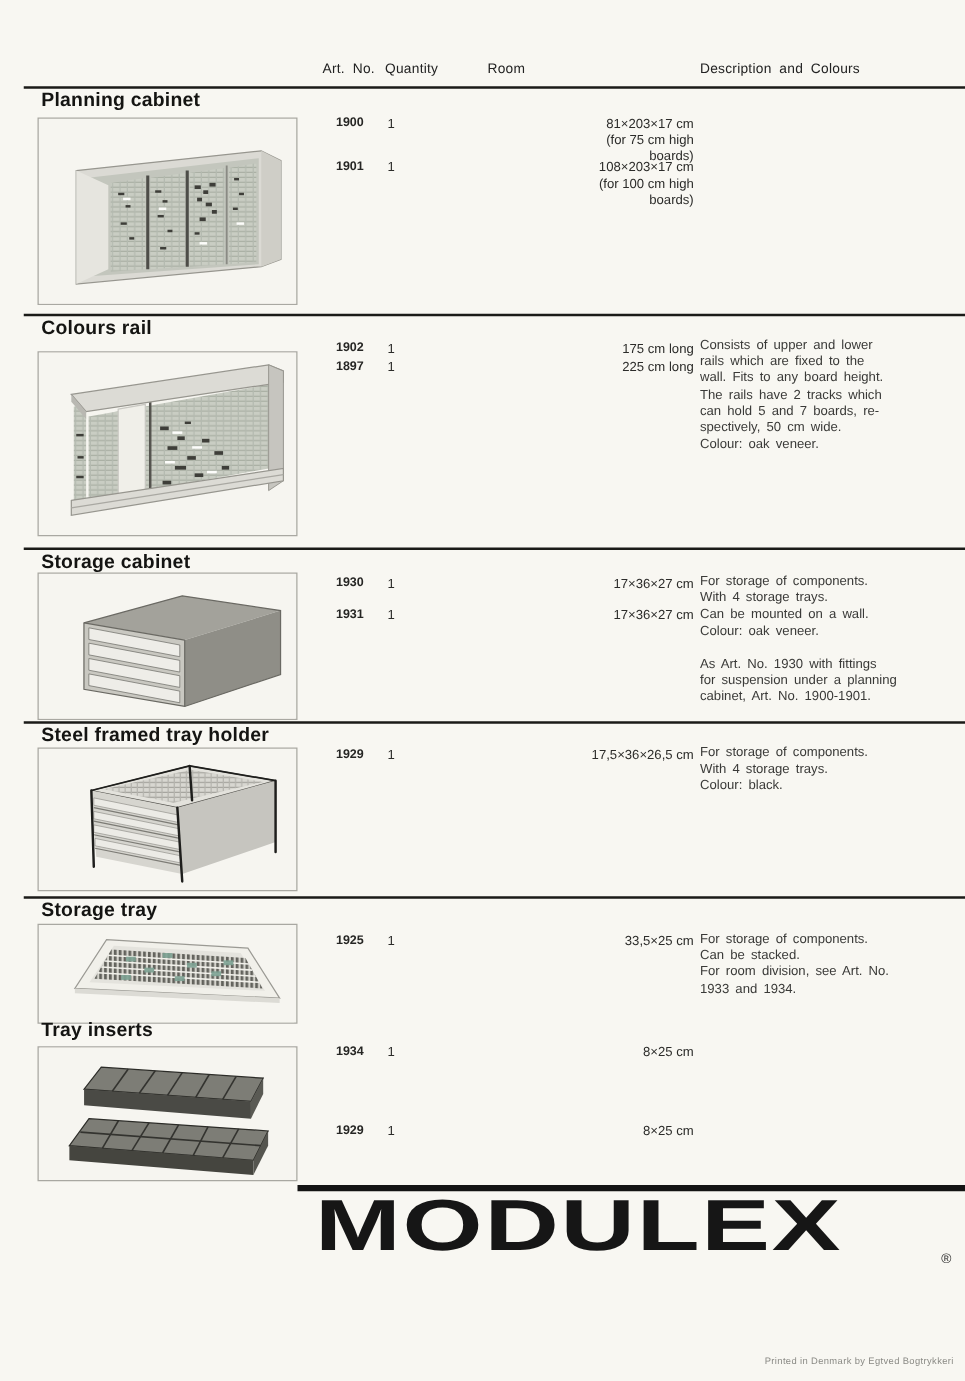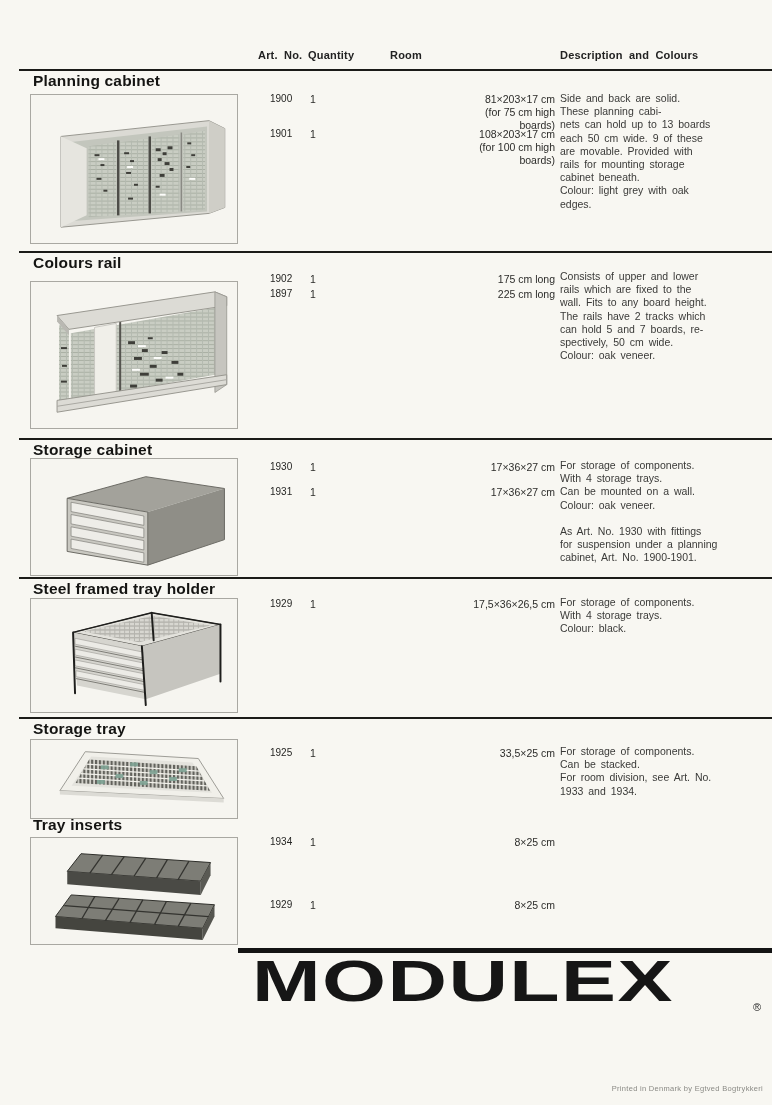--- a/index.html
+++ b/index.html
@@ -2,28 +2,28 @@
 <html><head>
 <meta charset="utf-8">
 <style>
   html,body{margin:0;padding:0;background:#cfcfcb;}
   .page{
     position:relative;width:772px;height:1105px;margin:0 auto;
     background:#f8f7f2;overflow:hidden;
     font-family:"Liberation Sans",sans-serif;color:#2f2f2d;
   }
   .rule{position:absolute;left:19px;width:753px;height:2px;background:#1b1b18;}
-  .colhead{position:absolute;top:49px;font-size:11px;font-weight:700;color:#222;letter-spacing:.2px;word-spacing:3px;white-space:nowrap;}
+  .colhead{position:absolute;top:49px;font-size:11px;font-weight:400;color:#222;letter-spacing:.2px;word-spacing:3px;white-space:nowrap;}
   .sec-title{position:absolute;left:33px;margin:0;font-size:15.5px;font-weight:700;color:#141412;letter-spacing:.2px;white-space:nowrap;}
   .photo{
     position:absolute;left:30px;margin:0;width:208px;background:#f6f5f0;
     border:1px solid #a9a8a2;box-sizing:border-box;
   }
   .photo svg{display:block;width:100%;height:100%;}
-  .art{position:absolute;left:270px;width:45px;font-size:10px;font-weight:400;color:#262624;}
+  .art{position:absolute;left:246px;width:45px;font-size:10px;font-weight:700;color:#262624;text-align:right;}
   .qty{position:absolute;left:310px;width:30px;font-size:10.5px;color:#2c2c2a;}
   .size{position:absolute;left:390px;width:165px;font-size:10.5px;line-height:13.2px;color:#2c2c2a;white-space:pre-line;text-align:right;}
   .desc{position:absolute;left:560px;width:205px;font-size:10.5px;line-height:13.2px;color:#3a3a38;word-spacing:2px;white-space:pre-line;}
   .logo-rule{position:absolute;left:238px;top:948px;width:534px;height:5px;background:#141414;}
   .logo{
     position:absolute;left:252px;top:952px;margin:0;
     font-size:58px;font-weight:700;line-height:1;color:#161616;
     letter-spacing:1px;transform:scaleX(1.42);transform-origin:left top;white-space:nowrap;
   }
   .reg{position:absolute;left:753px;top:1001px;font-size:11px;color:#2a2a2a;}
@@ -95,29 +95,20 @@
   <div class="art" style="top:93px">1900</div>
   <div class="qty" style="top:93px">1</div>
   <div class="size" style="top:93px">81×203×17 cm
 (for 75 cm high
 boards)</div>
   <div class="art" style="top:128px">1901</div>
   <div class="qty" style="top:128px">1</div>
   <div class="size" style="top:128px">108×203×17 cm
 (for 100 cm high
 boards)</div>
-  <div class="desc" style="top:92px">Side and back are solid.
-These planning cabi-
-nets can hold up to 13 boards
-each 50 cm wide. 9 of these
-are movable. Provided with
-rails for mounting storage
-cabinet beneath.
-Colour: light grey with oak
-edges.</div>
 
   <div class="rule" style="top:251px"></div>
   <h2 class="sec-title" style="top:254px">Colours rail</h2>
   <figure class="photo" style="top:281px;height:148px">
     <svg viewBox="0 0 208 148" xmlns="http://www.w3.org/2000/svg">
       <rect width="208" height="148" fill="#f6f5f0"></rect>
       <polygon points="40,52 186,26 186,94 40,120" fill="url(#pgrid)"></polygon>
       <polygon points="28,44 38,42 38,120 28,124" fill="url(#pgrid)"></polygon>
       <polygon points="64,46 86,42 86,114 64,118" fill="#f0efe9" stroke="#c9c8c2"></polygon>
       <line x1="90" y1="40" x2="90" y2="116" stroke="#55544f" stroke-width="2"></line>

